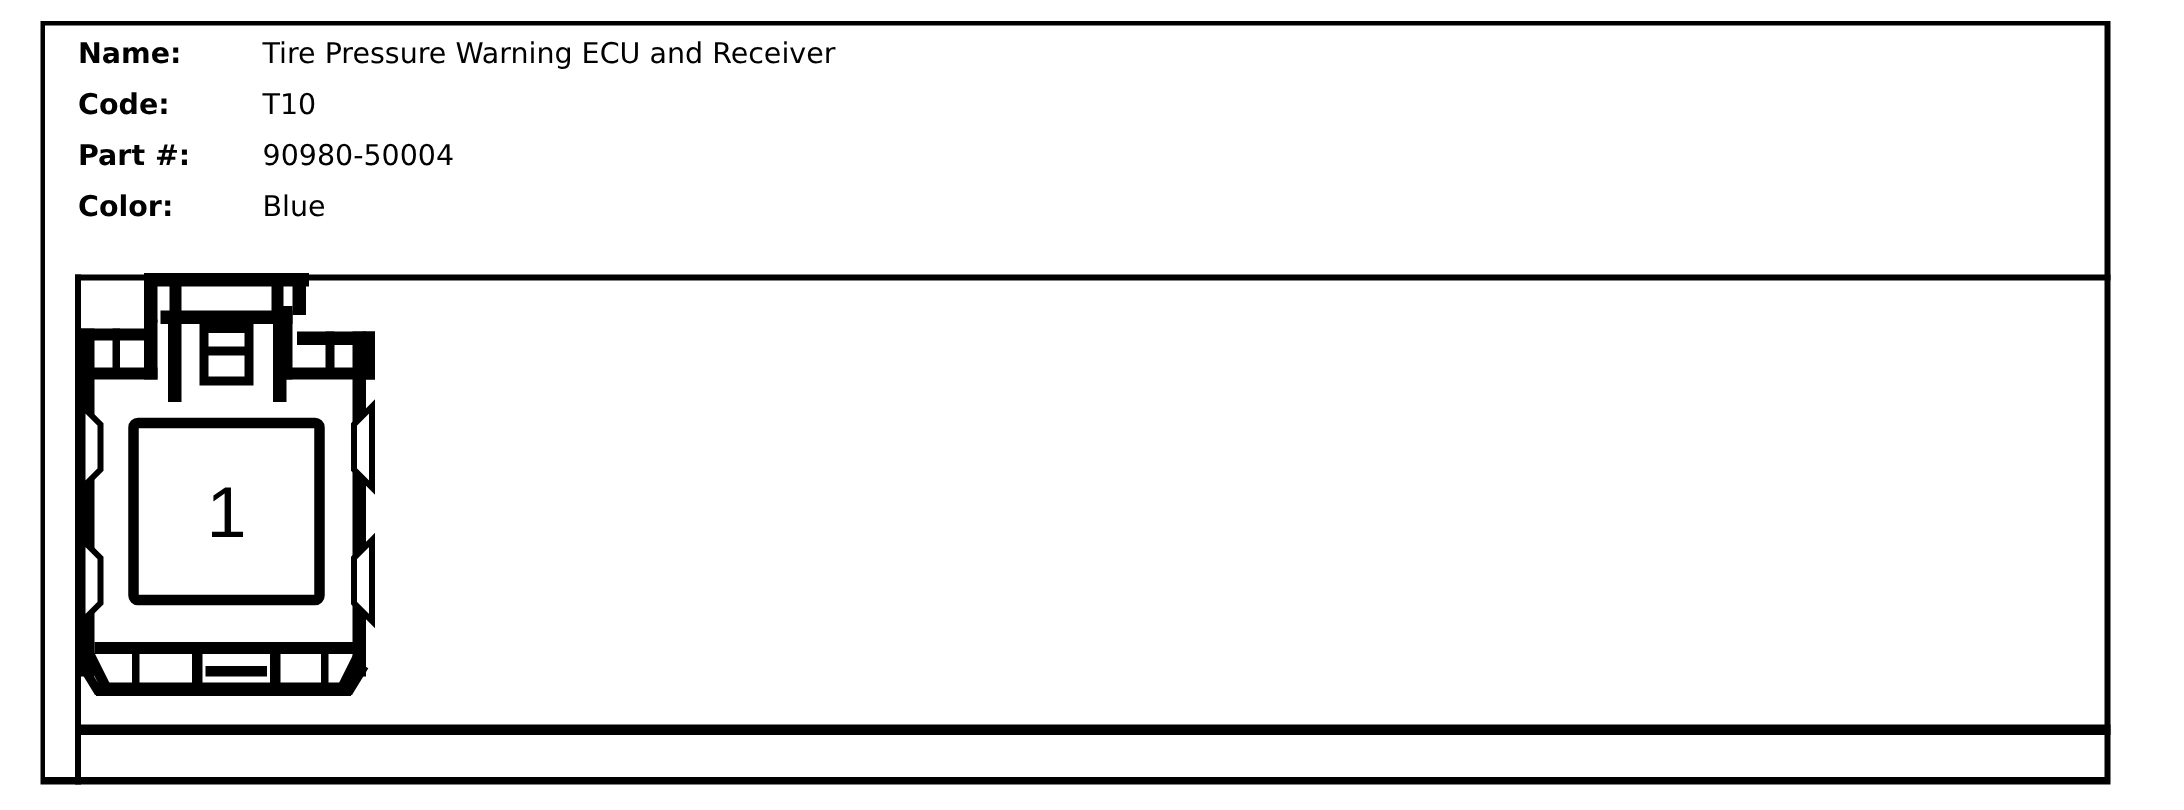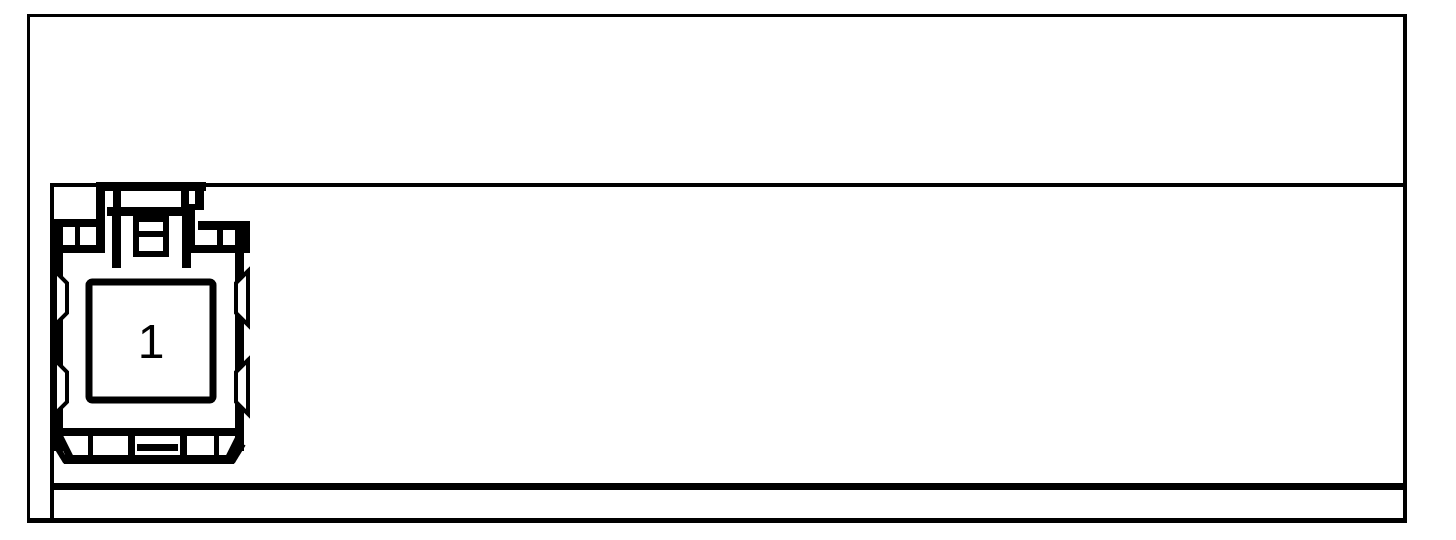--- a/index.html
+++ b/index.html
@@ -79,20 +79,30 @@
     text-anchor: middle;
   }
 </style>
 </head>
 <body>
 
 <div class="page">
 
   <div class="frame"></div>
 
+  <div class="header">
+    <span class="lbl">Name:</span>
+    <span class="val">Tire Pressure Warning ECU and Receiver</span>
+    <span class="lbl">Code:</span>
+    <span class="val">T10</span>
+    <span class="lbl">Part #:</span>
+    <span class="val">90980-50004</span>
+    <span class="lbl">Color:</span>
+    <span class="val">Blue</span>
+  </div>
 
   <div class="cell"></div>
   <div class="divider"></div>
 
   <svg class="diagram" viewBox="0 0 1456 540">
 
     <rect class="ink" x="96" y="182" width="110" height="9"></rect>
     <rect class="ink" x="96" y="182" width="9" height="33"></rect>
     <rect class="ink" x="195" y="182" width="9" height="28"></rect>
     <rect class="ink" x="113" y="190" width="8" height="25"></rect>

